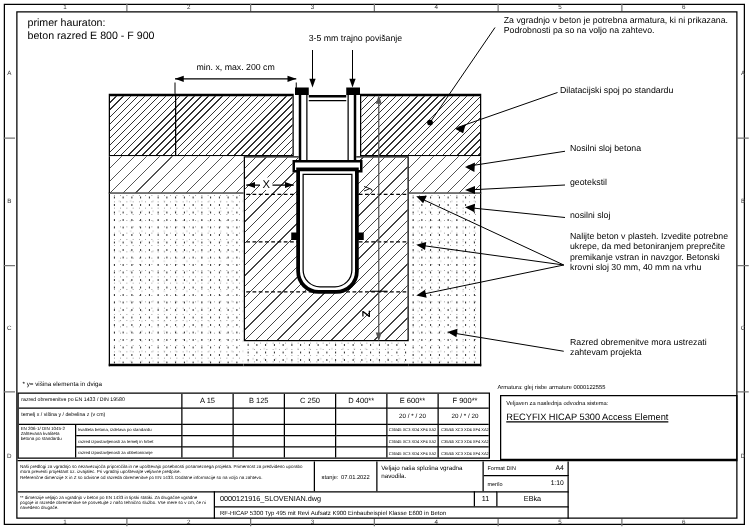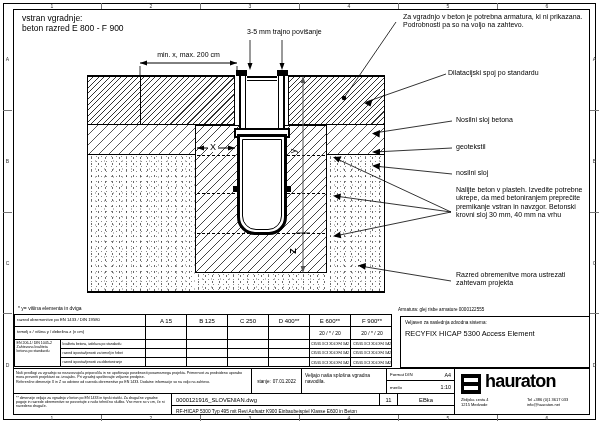--- a/index.html
+++ b/index.html
@@ -57,21 +57,21 @@
   </div>
   <div class="abs zone-col" style="left:590px;">
     <span>A</span>
     <span>B</span>
     <span>C</span>
     <span>D</span>
   </div>
   <div class="abs" id="inner-frame"></div>
 
   <div class="abs txt" style="left:22px;top:13px;font-size:8.5px;">
-    <div>vstran vgradnje:</div>
+    <div>primer hauraton:</div>
     <div>beton razred E 800 - F 900</div>
   </div>
 
   <div class="abs hatch-dense" style="left:87px;top:75px;width:148px;height:50px;border-top:2px solid #000;border-left:1.5px solid #000;border-bottom:1px solid #000;border-right:1px solid #000;box-sizing:border-box;"></div>
   <div class="abs" style="left:140px;top:75px;width:0;height:50px;border-left:1.2px solid #000;"></div>
   <div class="abs hatch-dense" style="left:288px;top:75px;width:97px;height:50px;border-top:2px solid #000;border-right:1.5px solid #000;border-bottom:1px solid #000;border-left:1px solid #000;box-sizing:border-box;"></div>
 
   <div class="abs hatch-light" style="left:87px;top:125px;width:108px;height:30px;border-left:1.5px solid #000;border-bottom:1px solid #000;box-sizing:border-box;"></div>
   <div class="abs hatch-light" style="left:327px;top:125px;width:58px;height:30px;border-right:1.5px solid #000;border-bottom:1px solid #000;box-sizing:border-box;"></div>
 
@@ -204,21 +204,21 @@
     <div class="abs cell" style="left:131px;top:43px;width:41px;height:10px;border-bottom:none;"></div>
     <div class="abs cell" style="left:172px;top:43px;width:41px;height:10px;border-bottom:none;"></div>
     <div class="abs cell" style="left:213px;top:43px;width:41px;height:10px;border-bottom:none;"></div>
     <div class="abs cell" style="left:254px;top:43px;width:41px;height:10px;border-bottom:none;"></div>
     <div class="abs cell" style="left:295px;top:43px;width:41px;height:10px;font-size:3.2px;text-align:center;line-height:10px;border-bottom:none;">C35/45 XC3 XD4 XF4 XA2</div>
     <div class="abs cell" style="left:336px;top:43px;width:42px;height:10px;font-size:3.2px;text-align:center;line-height:10px;border:none;">C35/45 XC3 XD4 XF4 XA2</div>
   </div>
 
   <div class="abs tb-box" style="left:400px;top:316px;width:190px;height:52px;">
     <div style="font-size:4.6px;padding:3px 4px 1px 4px;">Veljaven za naslednja odvodna sistema:</div>
-    <div style="font-size:7.4px;padding:3px 4px;">RECYFIX HICAP 5300 Access Element</div>
+    <div style="font-size:7.4px;padding:3px 4px;text-decoration:underline;">RECYFIX HICAP 5300 Access Element</div>
   </div>
 
   <div class="abs tb-box" style="left:14px;top:368px;width:576px;height:47px;border:none;border-top:0.9px solid #000;">
 
     <div class="abs" style="left:0;top:0;width:238px;height:24px;font-size:3.6px;line-height:1.15;padding:1.5px 2px;box-sizing:border-box;border-right:0.8px solid #000;overflow:hidden;">
       <div>Naši predlogi za vgradnjo so nezavezujoča priporočila in ne upoštevajo posebnosti posameznega projekta. Primernost za predvideno uporabo mora preveriti projektant oz. izvajalec. Pri vgradnji upoštevajte veljavne predpise.</div>
       <div style="margin-top:1.5px;">Referenčne dimenzije X in Z so odvisne od razreda obremenitve po EN 1433. Dodatne informacije so na voljo na zahtevo.</div>
     </div>
     <div class="abs" style="left:0;top:24px;width:158px;height:23px;font-size:3.6px;line-height:1.15;padding:1.5px 2px;box-sizing:border-box;border-top:0.8px solid #000;border-right:0.8px solid #000;overflow:hidden;">** dimenzije veljajo za vgradnjo v beton po EN 1433 in tipski statiki. Za drugačne vgradne pogoje in razrede obremenitve se posvetujte z našo tehnično službo. Vse mere so v cm, če ni navedeno drugače.</div>
 
@@ -237,30 +237,15 @@
       <span style="font-size:4.4px;">merilo</span>
       <span style="font-size:5.4px;">1:10</span>
     </div>
 
     <div class="abs" style="left:158px;top:24px;width:208px;height:12px;box-sizing:border-box;border-top:0.8px solid #000;border-right:0.8px solid #000;font-size:5.8px;display:flex;align-items:center;padding:0 4px;">0000121916_SLOVENIAN.dwg</div>
     <div class="abs" style="left:366px;top:24px;width:18px;height:12px;box-sizing:border-box;border-top:0.8px solid #000;border-right:0.8px solid #000;font-size:5.8px;display:flex;align-items:center;justify-content:center;">11</div>
     <div class="abs" style="left:384px;top:24px;width:57px;height:12px;box-sizing:border-box;border-top:0.8px solid #000;border-right:0.8px solid #000;font-size:5.8px;display:flex;align-items:center;justify-content:center;">EBka</div>
 
     <div class="abs" style="left:158px;top:36px;width:283px;height:11px;box-sizing:border-box;border-top:0.8px solid #000;border-right:0.8px solid #000;font-size:4.8px;display:flex;align-items:center;padding:0 4px;overflow:hidden;white-space:nowrap;">RF-HICAP 5300 Typ 495 mit Revi Aufsatz K900 Einbaubeispiel Klasse E600 in Beton</div>
 
-    <div class="abs" style="left:441px;top:0;width:135px;height:47px;box-sizing:border-box;">
-      <div style="position:absolute;left:6px;top:5px;width:20px;height:20px;background:#000;">
-        <div style="position:absolute;left:3px;top:4px;width:14px;height:4px;background:#fff;"></div>
-        <div style="position:absolute;left:3px;top:12px;width:14px;height:4px;background:#fff;"></div>
-      </div>
-      <div style="position:absolute;left:30px;top:2px;font-size:18px;font-weight:bold;letter-spacing:-0.8px;">hauraton</div>
-      <div style="position:absolute;left:6px;top:28px;font-size:4px;line-height:1.3;">
-        <div>Zbiljska cesta 4</div>
-        <div>1215 Medvode</div>
-      </div>
-      <div style="position:absolute;left:72px;top:28px;font-size:4px;line-height:1.3;">
-        <div>Tel +386 (0)1 3617 033</div>
-        <div>info@hauraton.net</div>
-      </div>
-    </div>
   </div>
 
 </div>
 
 </body></html>

